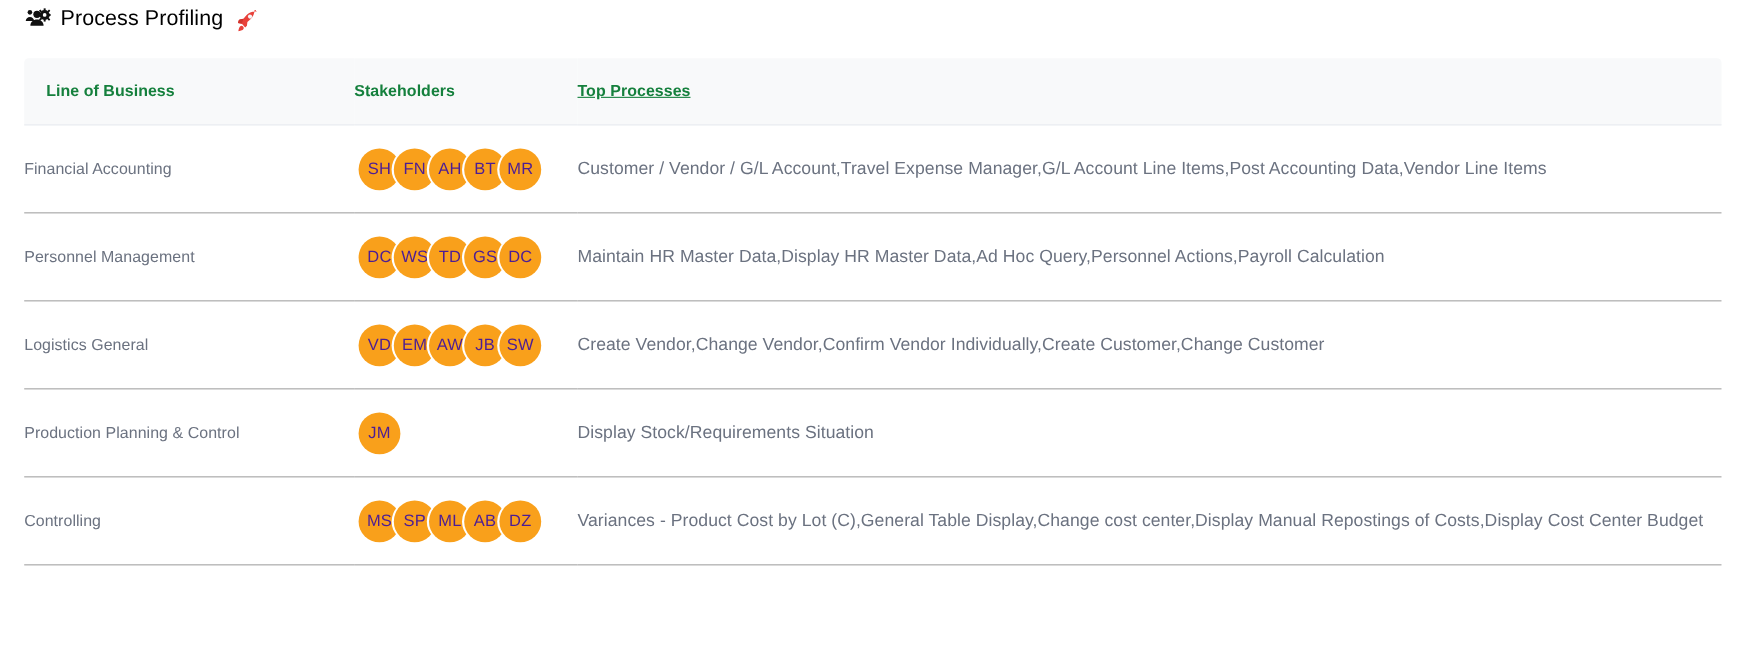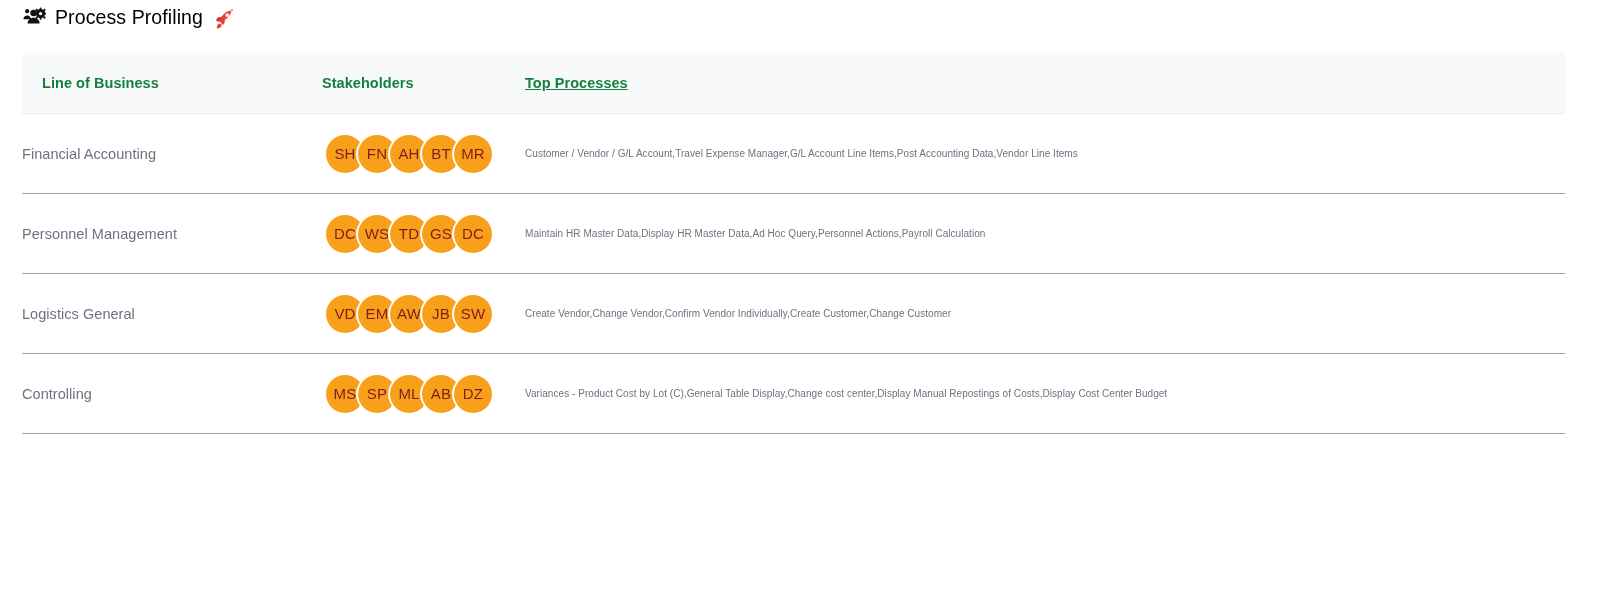--- a/index.html
+++ b/index.html
@@ -89,39 +89,39 @@
     height: 79px;
     padding: 0;
   }
   td.cell-lob {
     padding-left: 20px;
     font-size: 14.5px;
     color: #6b7280;
     letter-spacing: 0.05px;
   }
   td.cell-proc {
-    font-size: 10px;
+    font-size: 16px;
     color: #6b7280;
     white-space: nowrap;
     letter-spacing: 0.05px;
   }
 
   
   .avatar-group {
     display: flex;
     align-items: center;
     height: 40px;
     padding-left: 4px;
   }
   .avatar {
     width: 38px;
     height: 38px;
     border-radius: 50%;
     background: #f9a01b;
-    color: #7f1d1d;
+    color: #4c1d95;
     font-size: 15px;
     font-weight: 400;
     display: flex;
     align-items: center;
     justify-content: center;
     flex: none;
     box-sizing: border-box;
     letter-spacing: 0.2px;
     overflow: hidden;
   }
@@ -206,20 +206,29 @@
               <div class="avatar">VD</div>
               <div class="avatar">EM</div>
               <div class="avatar">AW</div>
               <div class="avatar">JB</div>
               <div class="avatar">SW</div>
             </div>
           </td>
           <td class="cell-proc">Create Vendor,Change Vendor,Confirm Vendor Individually,Create Customer,Change Customer</td>
         </tr>
         <tr>
+          <td class="cell-lob">Production Planning &amp; Control</td>
+          <td class="cell-stake">
+            <div class="avatar-group">
+              <div class="avatar">JM</div>
+            </div>
+          </td>
+          <td class="cell-proc">Display Stock/Requirements Situation</td>
+        </tr>
+        <tr>
           <td class="cell-lob">Controlling</td>
           <td class="cell-stake">
             <div class="avatar-group">
               <div class="avatar">MS</div>
               <div class="avatar">SP</div>
               <div class="avatar">ML</div>
               <div class="avatar">AB</div>
               <div class="avatar">DZ</div>
             </div>
           </td>

